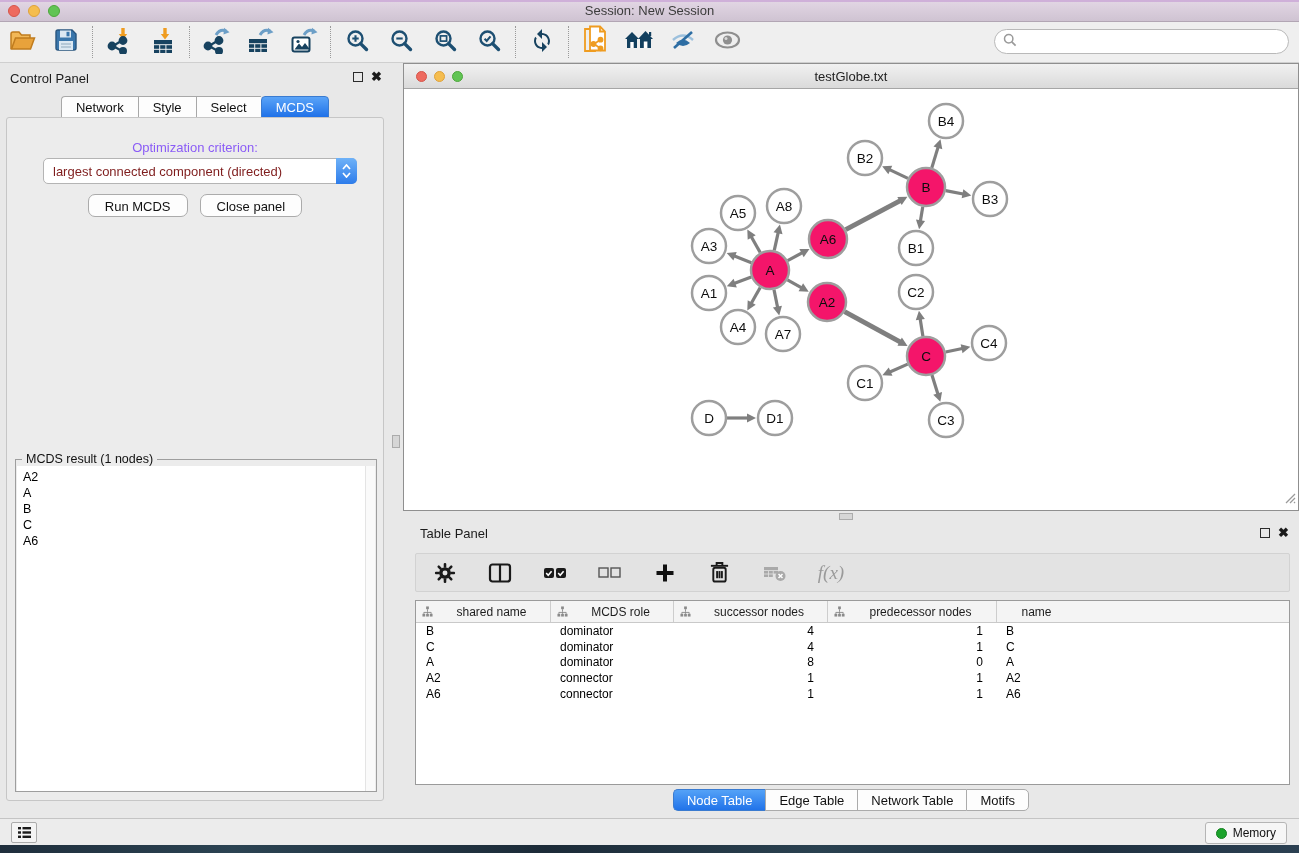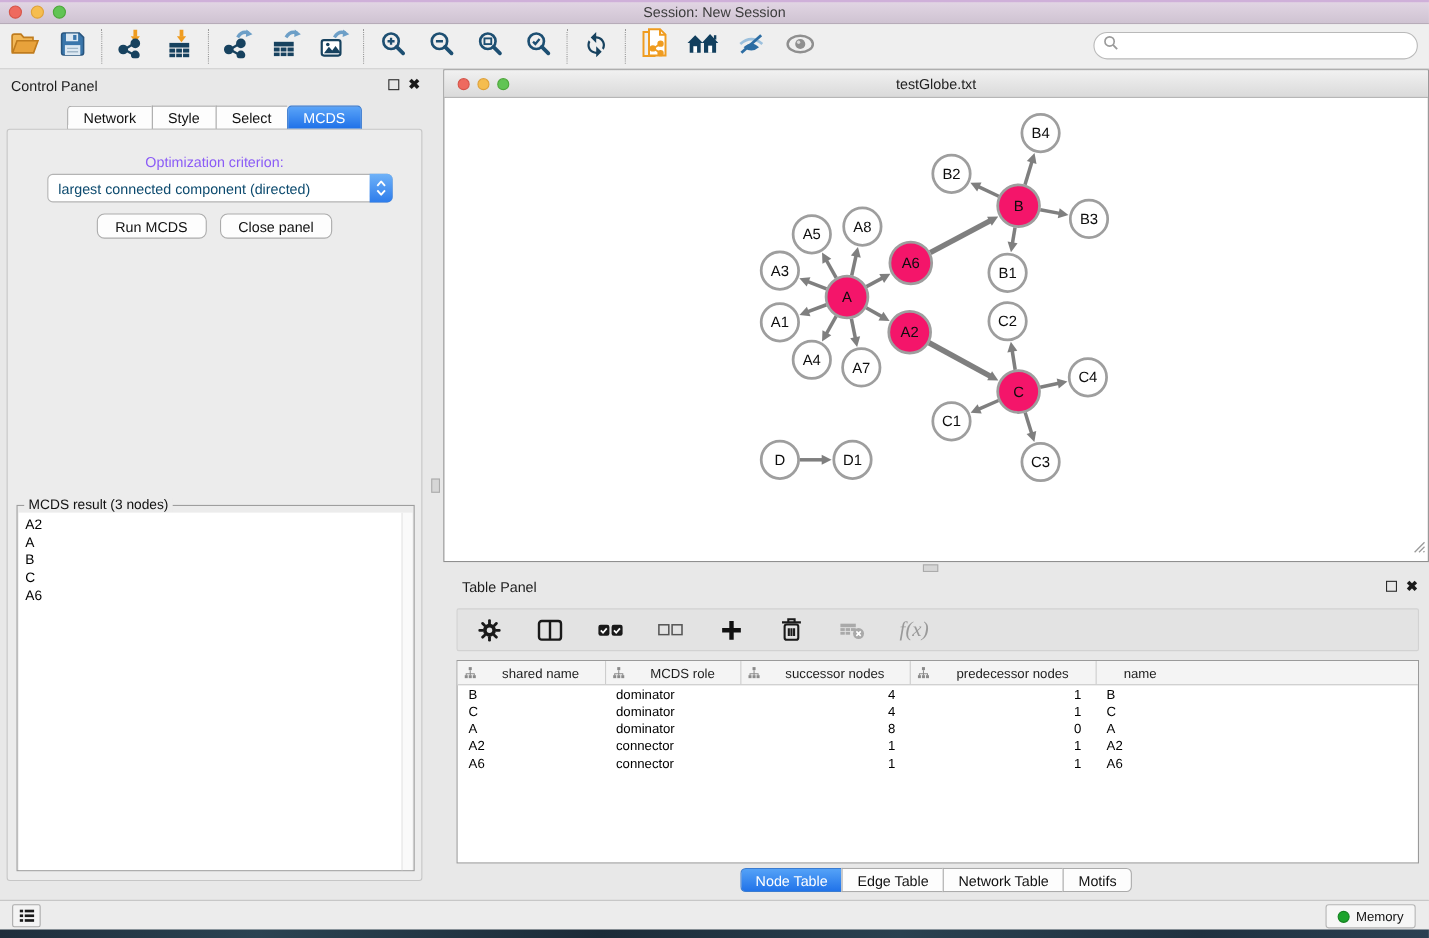--- a/index.html
+++ b/index.html
@@ -43,21 +43,21 @@
   .cp-tab { height:22px; padding:3px 14px 0; background:#fdfdfd; border:1px solid #a8a8a8; border-right:none;
     font-size:13px; color:#111; border-radius:0; }
   .cp-tab:first-child { border-radius:4px 0 0 0; }
   .cp-tab:last-child { border-right:1px solid #a8a8a8; border-radius:0 4px 0 0; }
   .cp-tab.active { background:linear-gradient(#5aa4f8, #1f71e8); color:#fff; border-color:#3a7bd0; border-radius:4px 4px 0 0; }
   .cp-body { position:absolute; left:6px; top:54px; width:378px; height:684px;
     background:#ececec; border:1px solid #c6c6c6; border-radius:3px; }
   .opt-label { position:absolute; top:22px; width:100%; text-align:center; font-size:13px; color:#8b5cf6; }
   .dropdown { position:absolute; left:36px; top:40px; width:314px; height:26px; background:#fff;
     border:1px solid #b4b4b4; border-radius:5px; display:flex; align-items:center; }
-  .dropdown .dd-text { flex:1; font-size:13px; color:#0c4a6e; padding-left:9px; white-space:nowrap; }
+  .dropdown .dd-text { flex:1; font-size:13px; color:#7f1d1d; padding-left:9px; white-space:nowrap; }
   .dd-stepper { width:21px; height:26px; margin-right:-1px; border-radius:0 5px 5px 0;
     background:linear-gradient(#6fb2f8, #2d7ceb); display:flex; flex-direction:column; align-items:center; justify-content:center; gap:2px; }
   .dd-stepper svg { display:block; }
   .cp-buttons { position:absolute; left:0; top:76px; width:100%; display:flex; justify-content:center; gap:12px; }
   .btn { height:23px; padding:2px 16px 0; background:#fdfdfd; border:1px solid #ababab; border-radius:7px;
     font-size:13px; color:#111; }
   .result-box { position:absolute; left:8px; top:341px; width:362px; height:333px; border:1px solid #9e9e9e; }
   .result-title { position:absolute; left:6px; top:-8px; background:#ececec; padding:0 4px; font-size:12.5px; color:#111; }
   .result-list { position:absolute; left:1px; top:6px; width:349px; height:325px; background:#fff;
     font-size:12.5px; color:#000; padding:3px 6px; line-height:16px; }
@@ -336,21 +336,21 @@
             <svg width="9" height="6" viewBox="0 0 9 6">
                 <path d="M1 1 L4.5 5 L8 1" fill="none" stroke="#fff" stroke-width="1.7"></path>
               </svg>
           </span>
         </div>
         <div class="cp-buttons">
           <button class="btn">Run MCDS</button>
           <button class="btn">Close panel</button>
         </div>
         <div class="result-box">
-          <span class="result-title">MCDS result (3 nodes)</span>
+          <span class="result-title">MCDS result (1 nodes)</span>
           <div class="result-list" id="result-list">
               <div>A2</div>
               <div>A</div>
               <div>B</div>
               <div>C</div>
               <div>A6</div>
             </div>
           <div class="result-scroll"></div>
         </div>
       </div>

